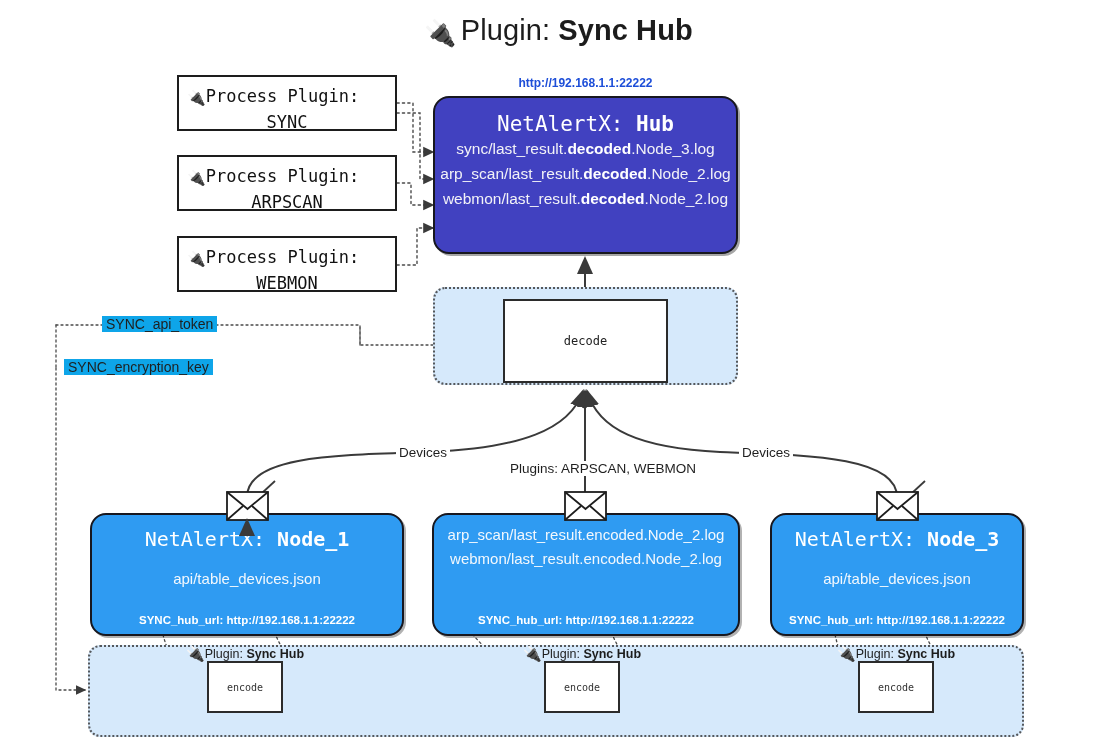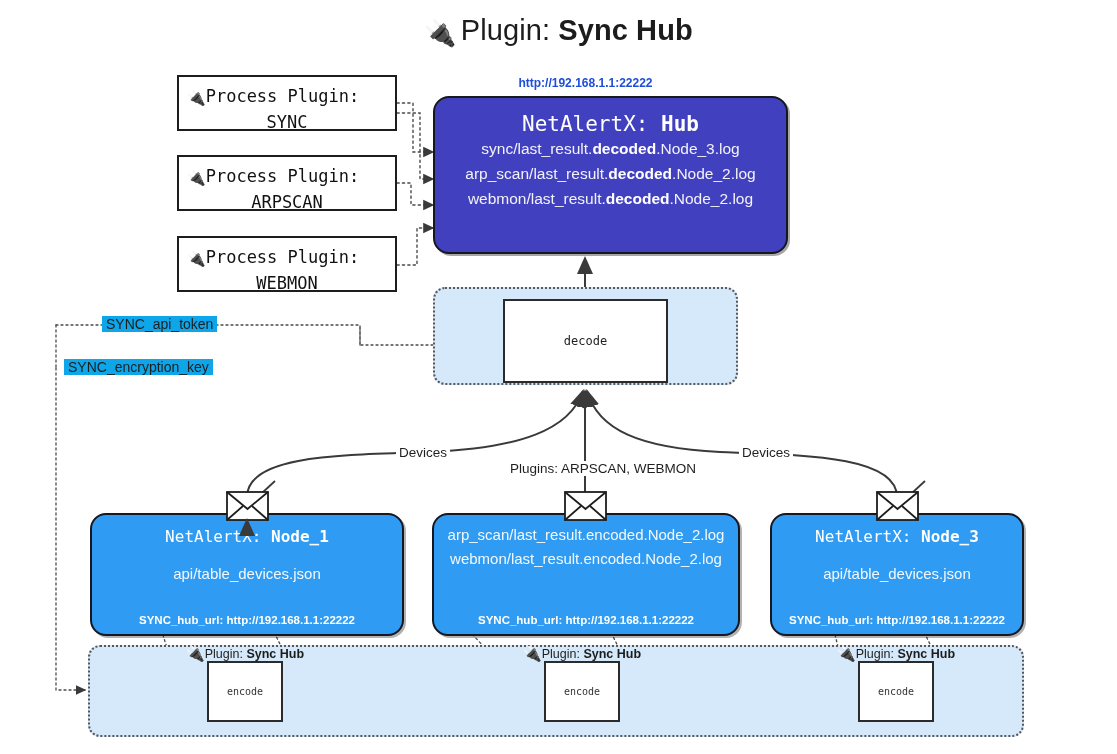--- a/index.html
+++ b/index.html
@@ -59,21 +59,21 @@
   .pbox .l2 { display: block; text-align: center; }
   .plug-sm {
     font-size: 15px;
     vertical-align: -1px;
     filter: grayscale(1) contrast(1.6);
   }
 
   .hub {
     position: absolute;
     left: 433px; top: 96px;
-    width: 355px; height: 158px;
+    width: 305px; height: 158px;
     background: #4141c0;
     border: 2.5px solid #17171f;
     border-radius: 16px;
     box-sizing: border-box;
     box-shadow: 2px 2px 0 rgba(0,0,0,0.35);
   }
   .hub-title {
     font-family: "DejaVu Sans Mono", monospace;
     font-size: 21px;
     color: #ffffff;
@@ -127,21 +127,21 @@
   .node {
     position: absolute;
     border: 2.5px solid #17171f;
     border-radius: 16px;
     background: #2f9bf2;
     box-sizing: border-box;
     box-shadow: 2px 2px 0 rgba(0,0,0,0.3);
   }
   .node-title {
     font-family: "DejaVu Sans Mono", monospace;
-    font-size: 16px;
+    font-size: 20px;
     color: #ffffff;
     text-align: center;
     margin-top: 12px;
   }
   .node-title b { font-weight: bold; }
   .node-line {
     font-family: "Liberation Sans", sans-serif;
     font-size: 15px;
     color: #f3f8fd;
     text-align: center;
@@ -161,21 +161,21 @@
     position: absolute;
     left: 88px; top: 645px;
     width: 936px; height: 92px;
     background: #d6e9fb;
     border: 2px dotted #55585c;
     border-radius: 12px;
     box-sizing: border-box;
   }
   .enc-box {
     position: absolute;
-    width: 76px; height: 61px;
+    width: 76px; height: 52px;
     background: #ffffff;
     border: 2.5px solid #2b2b2b;
     box-sizing: border-box;
     display: flex;
     align-items: center;
     justify-content: center;
     font-family: "DejaVu Sans Mono", monospace;
     font-size: 10px;
     color: #333333;
   }

